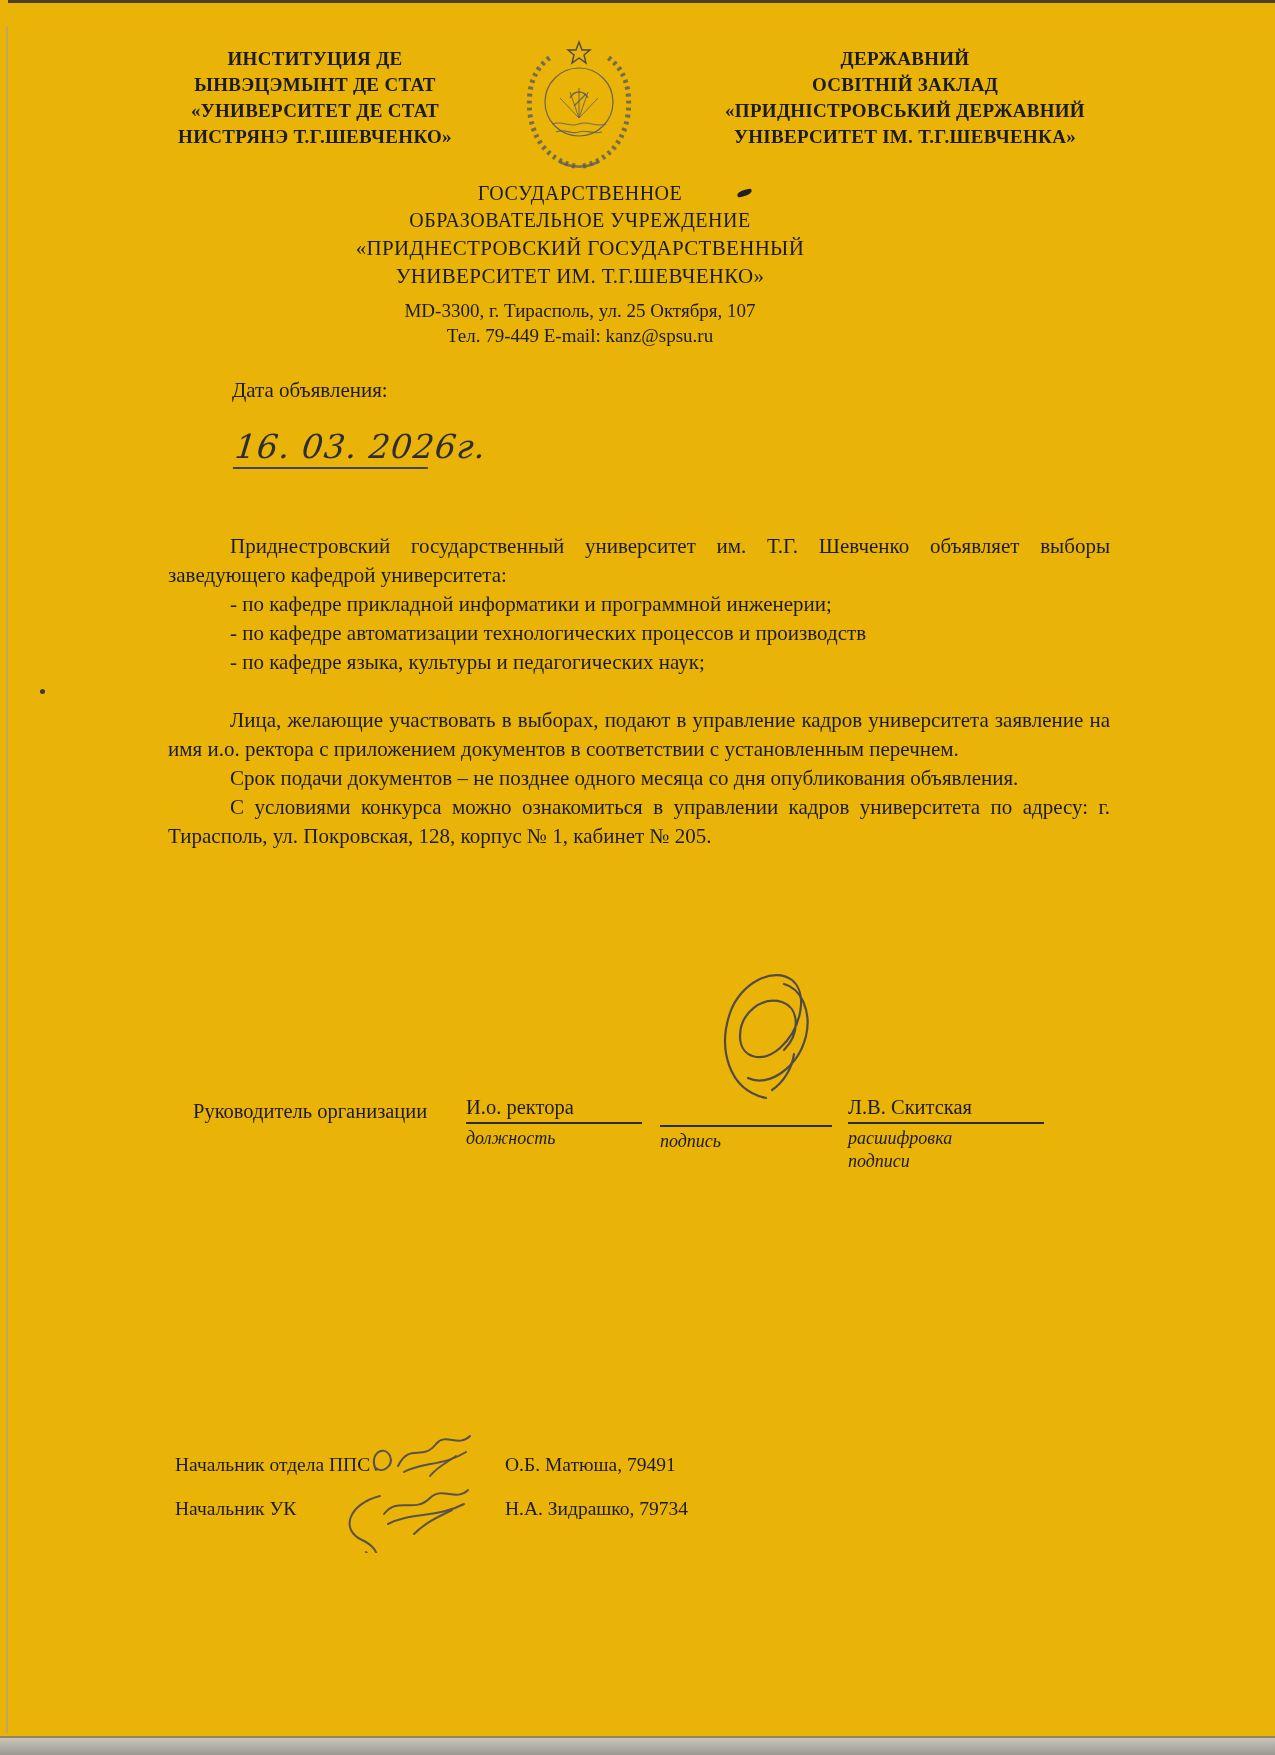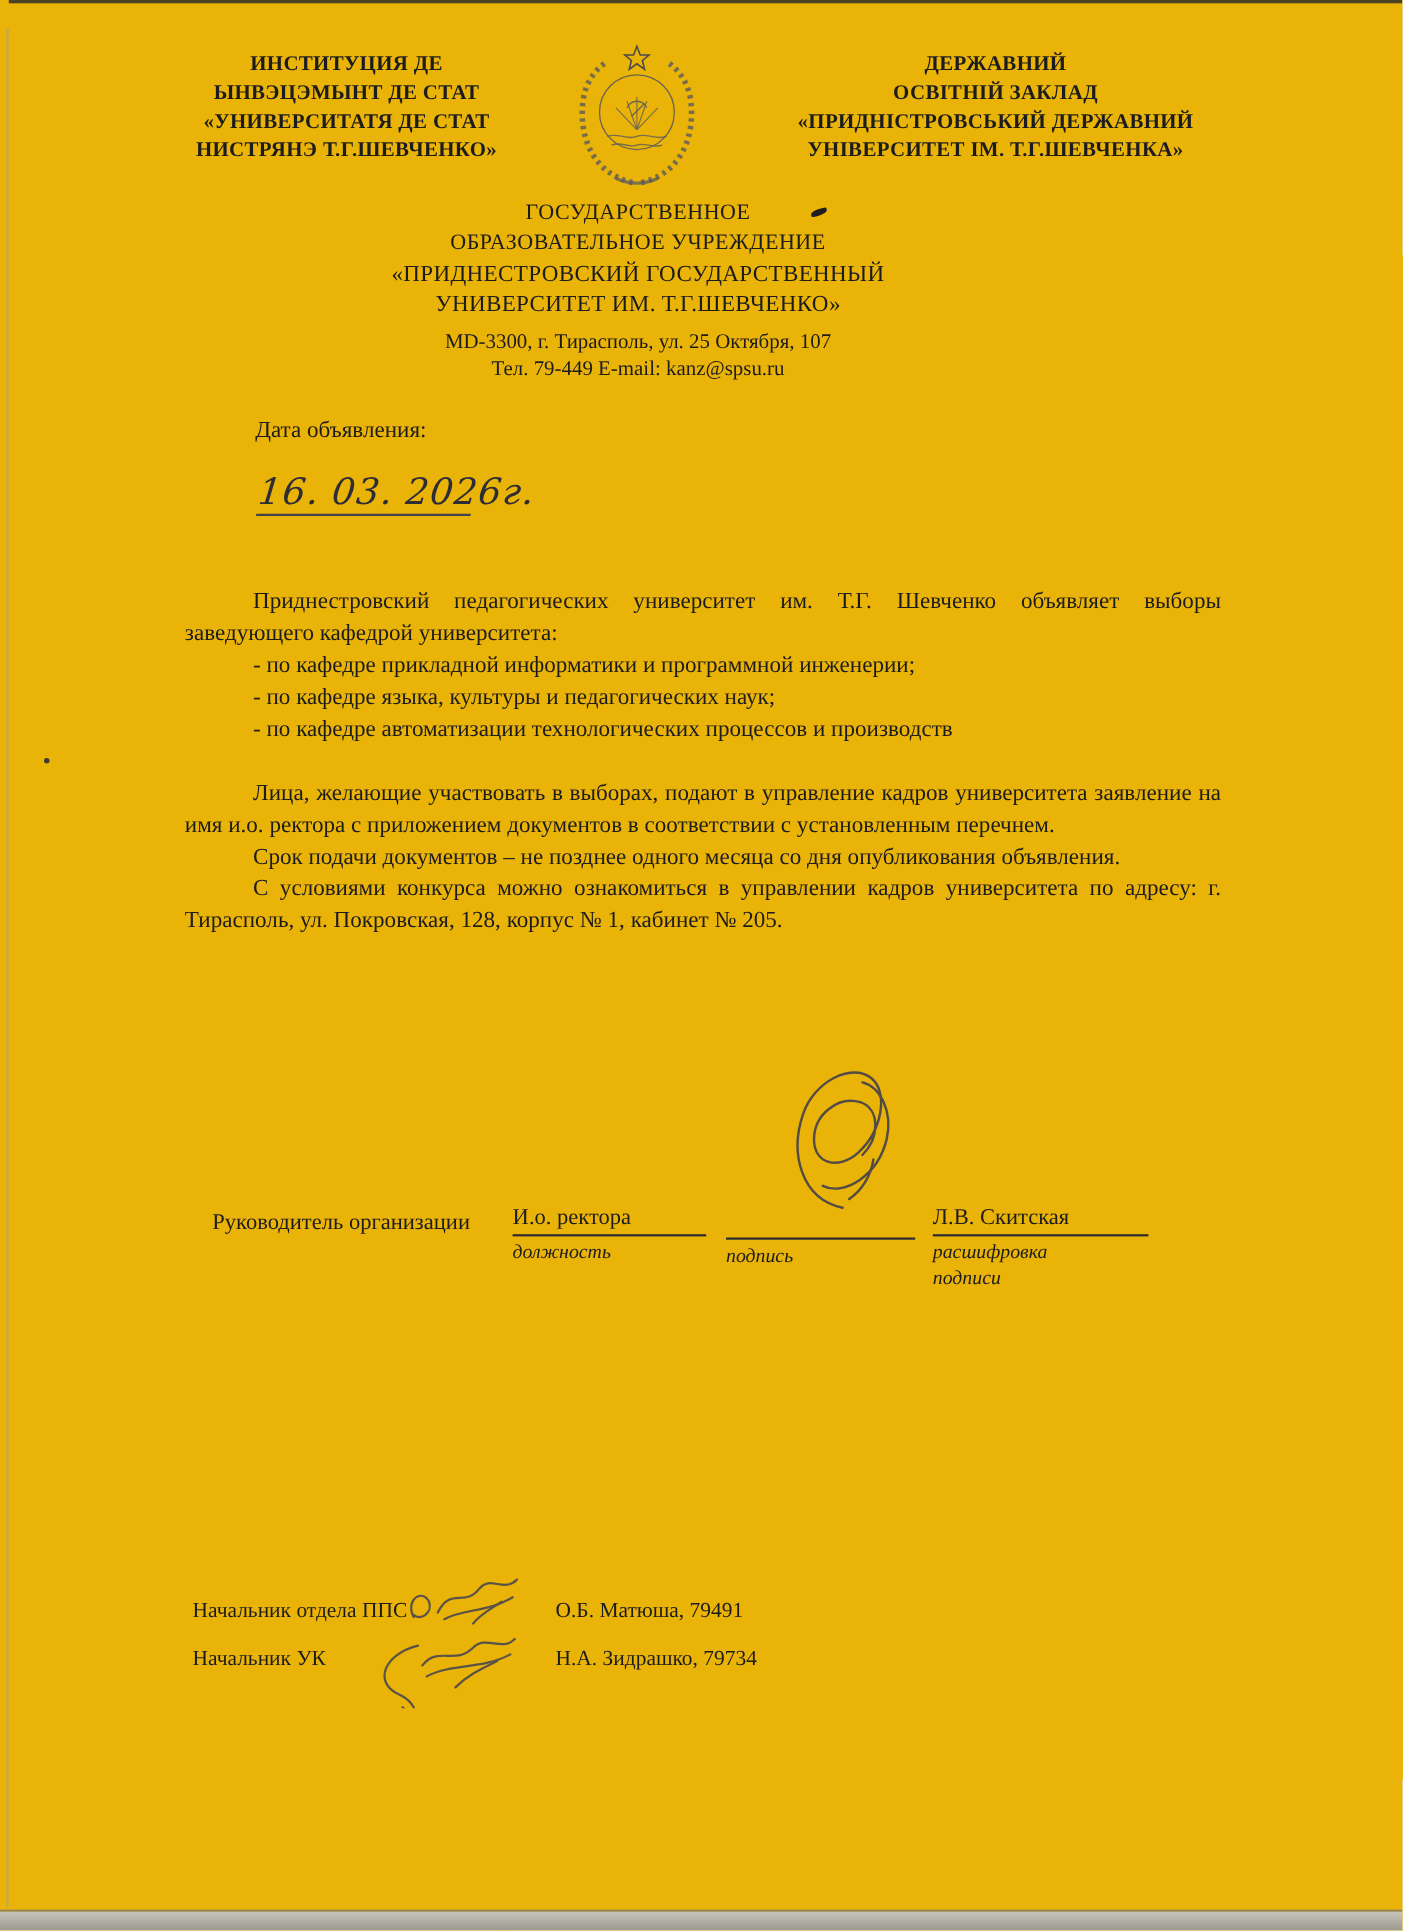--- a/index.html
+++ b/index.html
@@ -77,21 +77,21 @@
   <div class="scan-top-line"></div>
   <div class="scan-left-line"></div>
   <div class="scan-bottom-edge"></div>
   <div class="scan-bottom-band"></div>
   <div class="ink-speck-1"></div>
   <div class="ink-speck-2"></div>
 
   <div class="hdr hdr-left">
     <div>ИНСТИТУЦИЯ ДЕ</div>
     <div>ЫНВЭЦЭМЫНТ  ДЕ  СТАТ</div>
-    <div>«УНИВЕРСИТАТЯ ДЕ СТАТ</div>
+    <div>«УНИВЕРСИТЕТ ДЕ СТАТ</div>
     <div>НИСТРЯНЭ Т.Г.ШЕВЧЕНКО»</div>
   </div>
 
   <div class="emblem">
     <svg viewBox="0 0 118 132" width="118" height="132">
       <g fill="none" stroke="#5b5b5b" stroke-width="1.4">
 
         <path d="M59 2 L62 10 L70 10 L64 15 L66 23 L59 18 L52 23 L54 15 L48 10 L56 10 Z" stroke="#4a4a4a"></path>
 
         <path d="M55 126 C 20 118 6 86 10 52 C 12 36 20 24 32 16" stroke-width="5" stroke-dasharray="3 4" opacity=".8"></path>
@@ -126,24 +126,24 @@
     <div class="org-l3">«ПРИДНЕСТРОВСКИЙ ГОСУДАРСТВЕННЫЙ</div>
     <div class="org-l4">УНИВЕРСИТЕТ ИМ. Т.Г.ШЕВЧЕНКО»</div>
     <div class="org-addr">MD-3300, г. Тирасполь, ул. 25 Октября, 107</div>
     <div class="org-contact">Тел. 79-449  E-mail: kanz@spsu.ru</div>
   </div>
 
   <div class="date-label">Дата объявления:</div>
   <div class="date-hand">16. 03. 2026г.</div>
 
   <div class="body-text">
-    <p>Приднестровский педагогических университет им. Т.Г. Шевченко объявляет выборы заведующего кафедрой университета:</p>
+    <p>Приднестровский государственный университет им. Т.Г. Шевченко объявляет выборы заведующего кафедрой университета:</p>
     <div class="list-line">- по кафедре прикладной информатики и программной инженерии;</div>
+    <div class="list-line">- по кафедре  автоматизации технологических процессов и производств</div>
     <div class="list-line">- по кафедре языка, культуры и педагогических наук;</div>
-    <div class="list-line">- по кафедре  автоматизации технологических процессов и производств</div>
     <p class="gap-top">Лица, желающие участвовать в выборах, подают в управление кадров университета заявление на имя и.о. ректора с приложением документов в соответствии с установленным перечнем.</p>
     <p>Срок подачи документов – не позднее одного месяца со дня опубликования объявления.</p>
     <p>С условиями конкурса можно ознакомиться в управлении кадров университета по адресу: г. Тирасполь, ул. Покровская, 128, корпус № 1, кабинет № 205.</p>
   </div>
 
   <div class="sig-role">Руководитель организации</div>
 
   <div class="sig-col sig-col-pos">
     <div class="sig-line">И.о.  ректора</div>
     <div class="sig-cap">должность</div>

